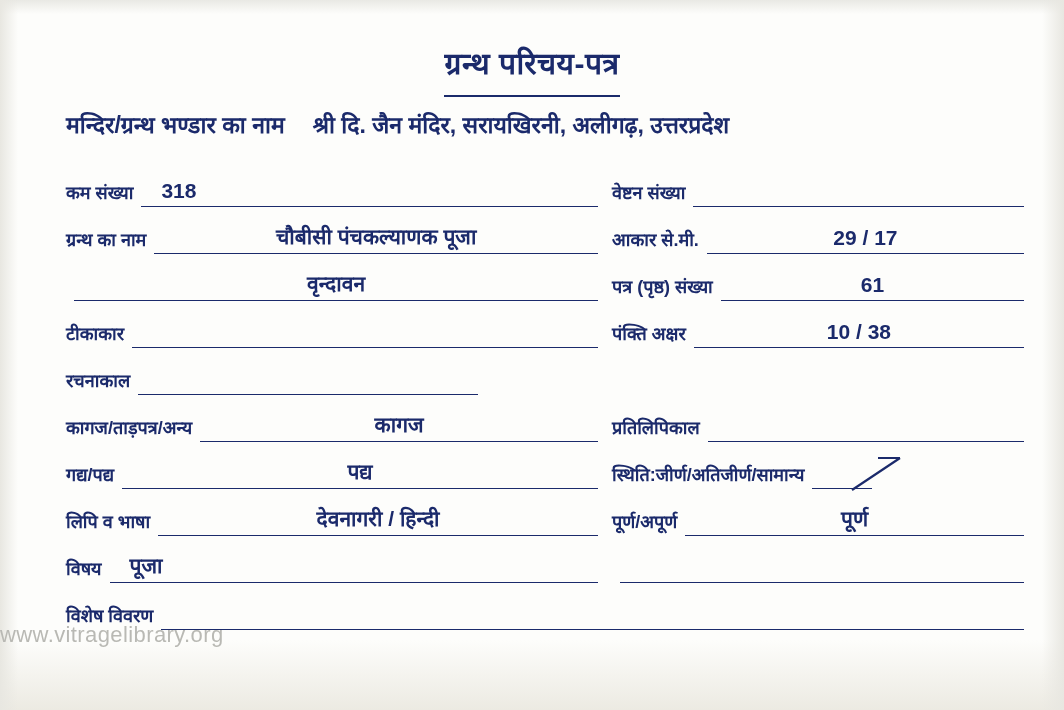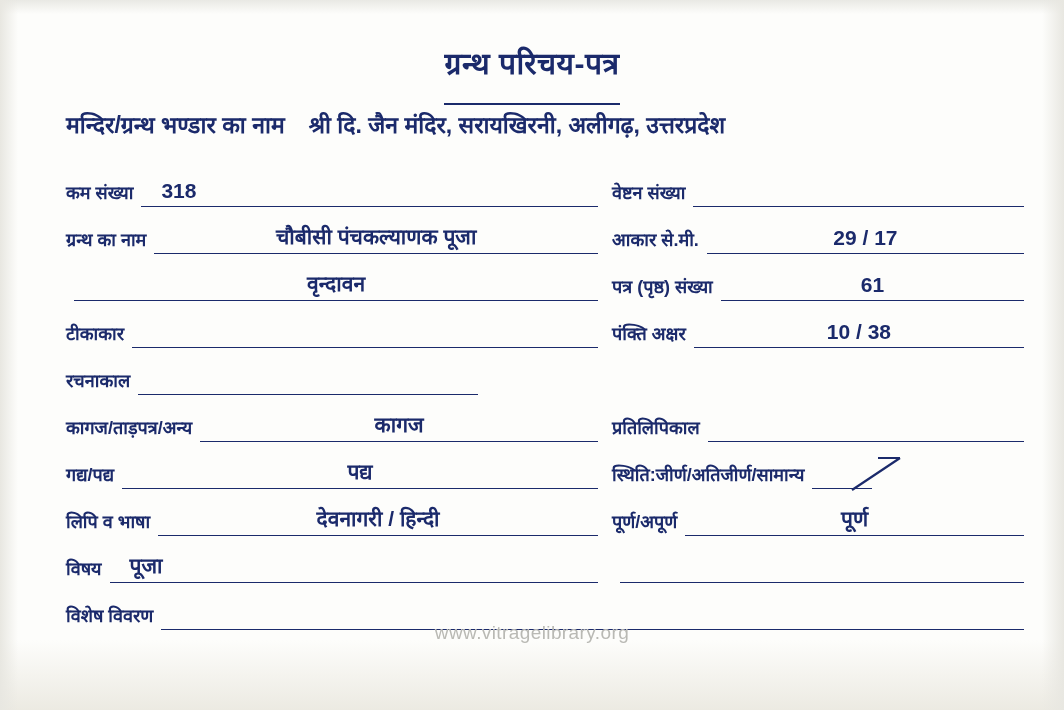--- a/index.html
+++ b/index.html
@@ -53,39 +53,39 @@
     width: 1064px;
     text-align: center;
     font-size: 30px;
     font-weight: 700;
     letter-spacing: 0.5px;
     color: #1b2a6b;
   }
   .title .underline-wrap {
     display: inline-block;
     border-bottom: 2px solid #1b2a6b;
-    padding-bottom: 20px;
+    padding-bottom: 12px;
   }
 
   .temple-row {
     position: absolute;
     left: 66px; top: 108px;
     width: 970px;
     display: flex;
     align-items: baseline;
-    gap: 20px;
+    gap: 8px;
     font-size: 23px;
     font-weight: 700;
     color: #1b2a6b;
   }
   .temple-label { white-space: nowrap; }
   .temple-value {
     white-space: nowrap;
     font-weight: 700;
-    margin-left: 4px;
+    margin-left: 20px;
   }
 
   
   .rows {
     position: absolute;
     left: 66px;
     top: 160px;
     width: 972px;
   }
   .row {
@@ -141,22 +141,22 @@
     height: 40px;
     pointer-events: none;
   }
   .strike svg { display: block; }
 
   .watermark {
     position: absolute;
     left: 0;
     top: 622px;
     width: 1064px;
-    text-align: center;
-    font-size: 19px;
+    text-align: left;
+    font-size: 22px;
     color: #b9b9b4;
     letter-spacing: 0.4px;
   }
 </style>
 </head>
 <body>
 
 <div class="card">
 
   <div class="paper-edge-top"></div>

